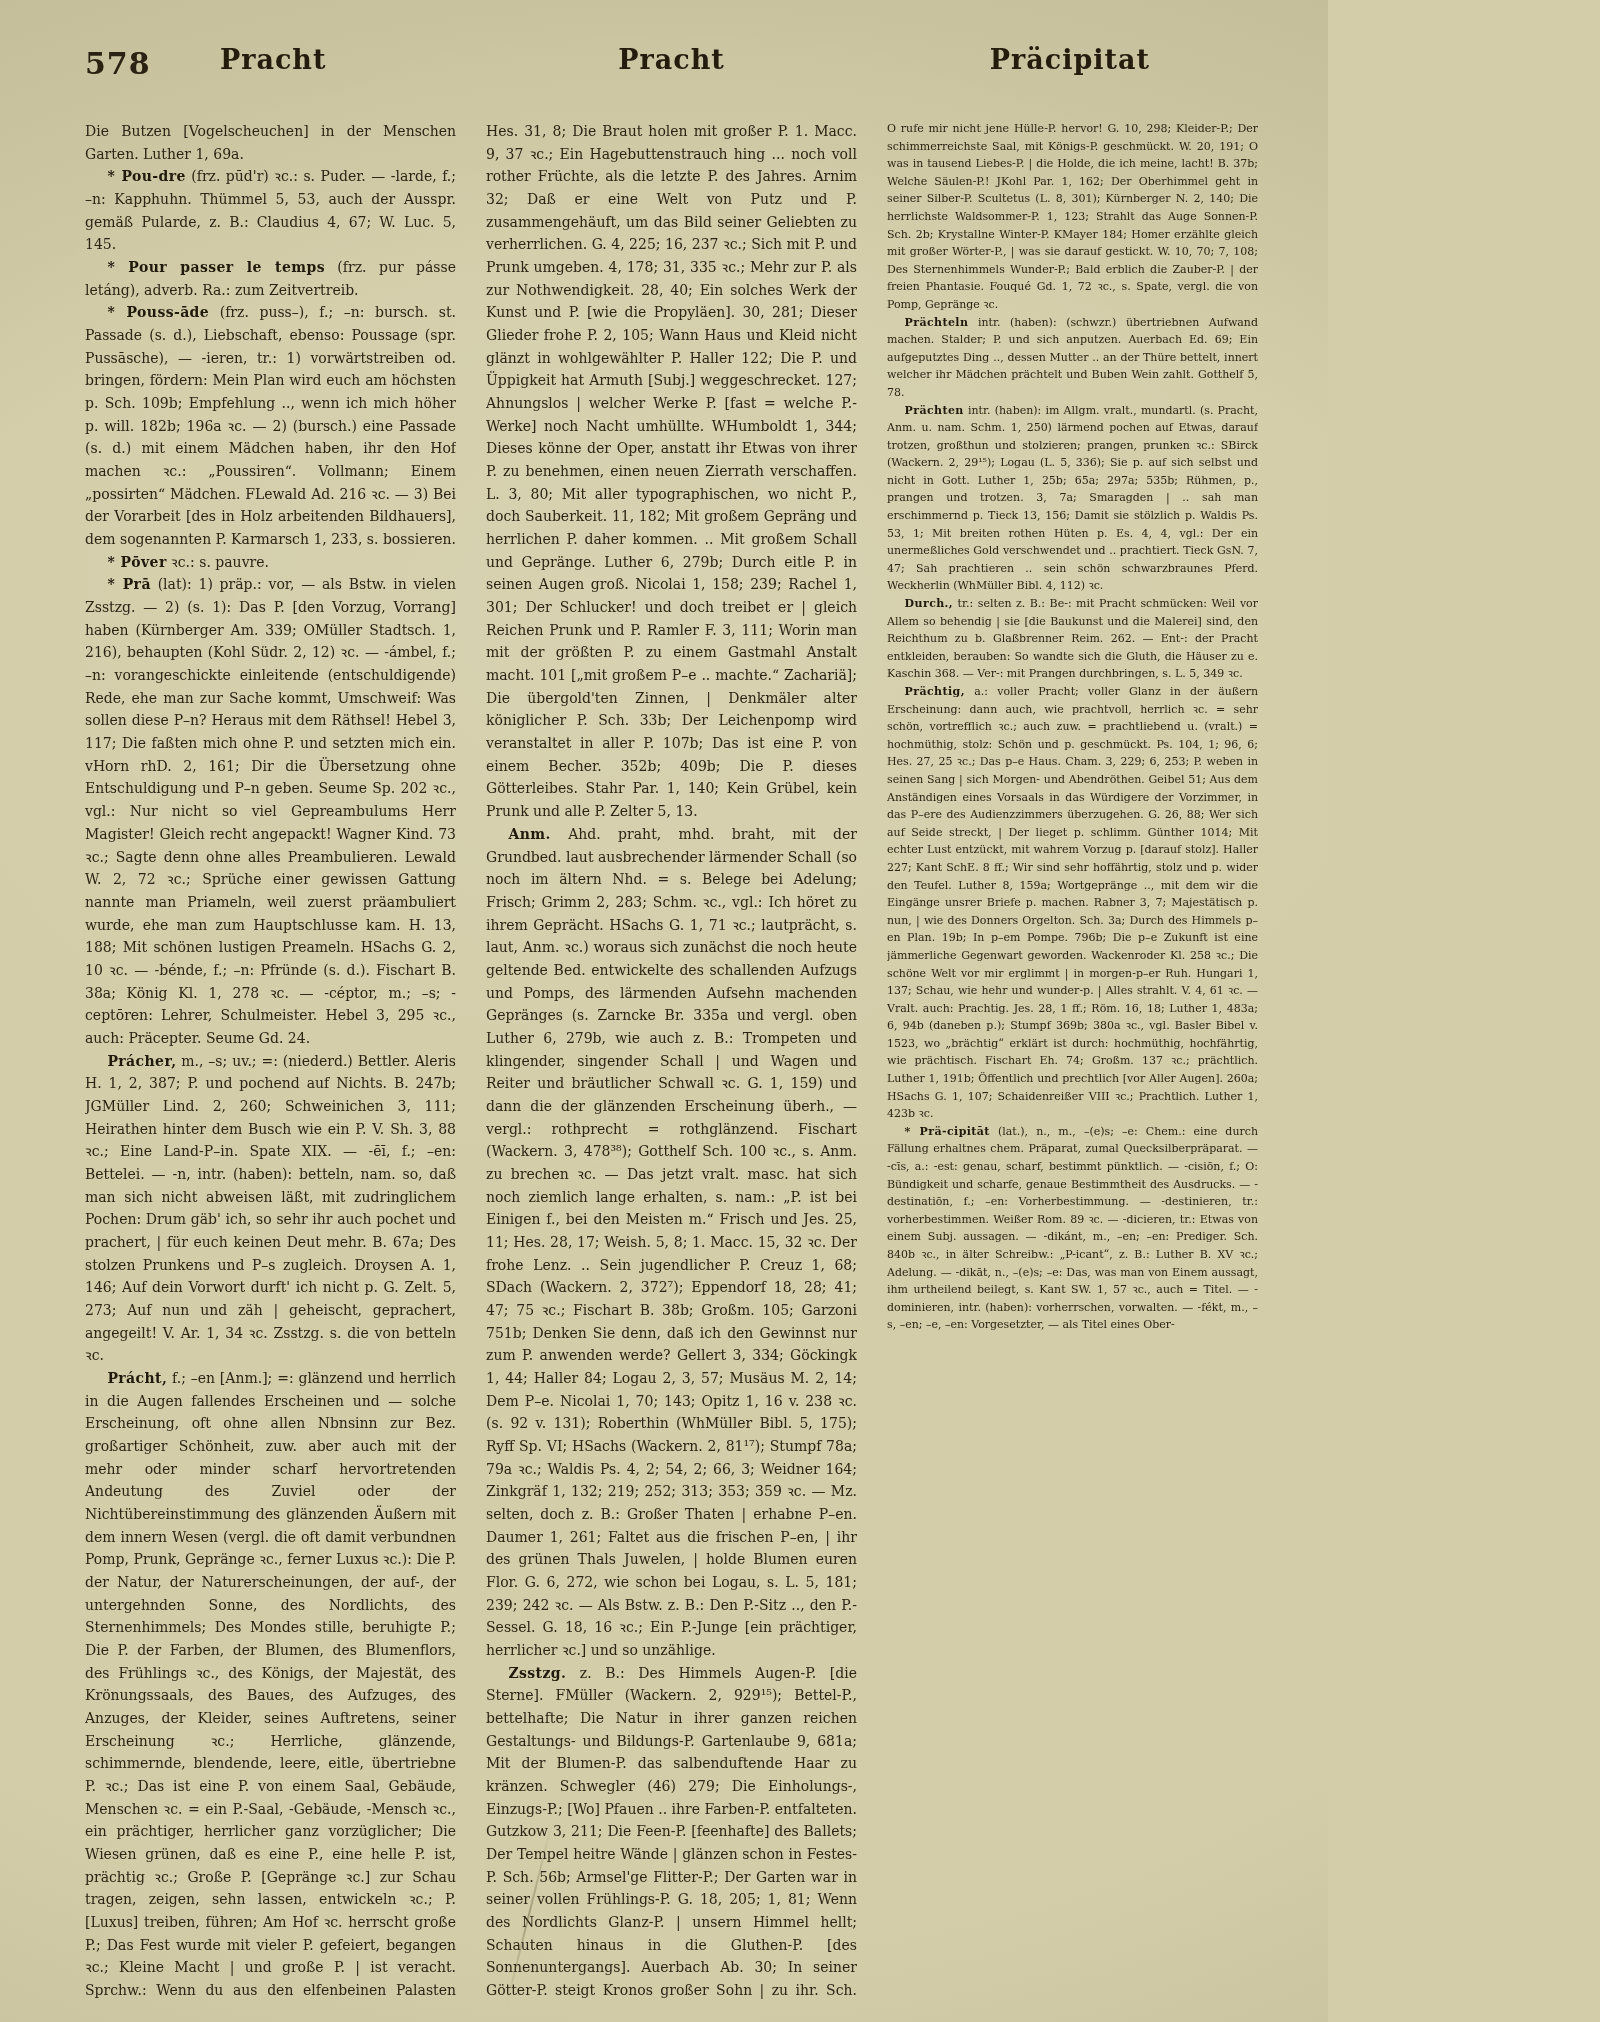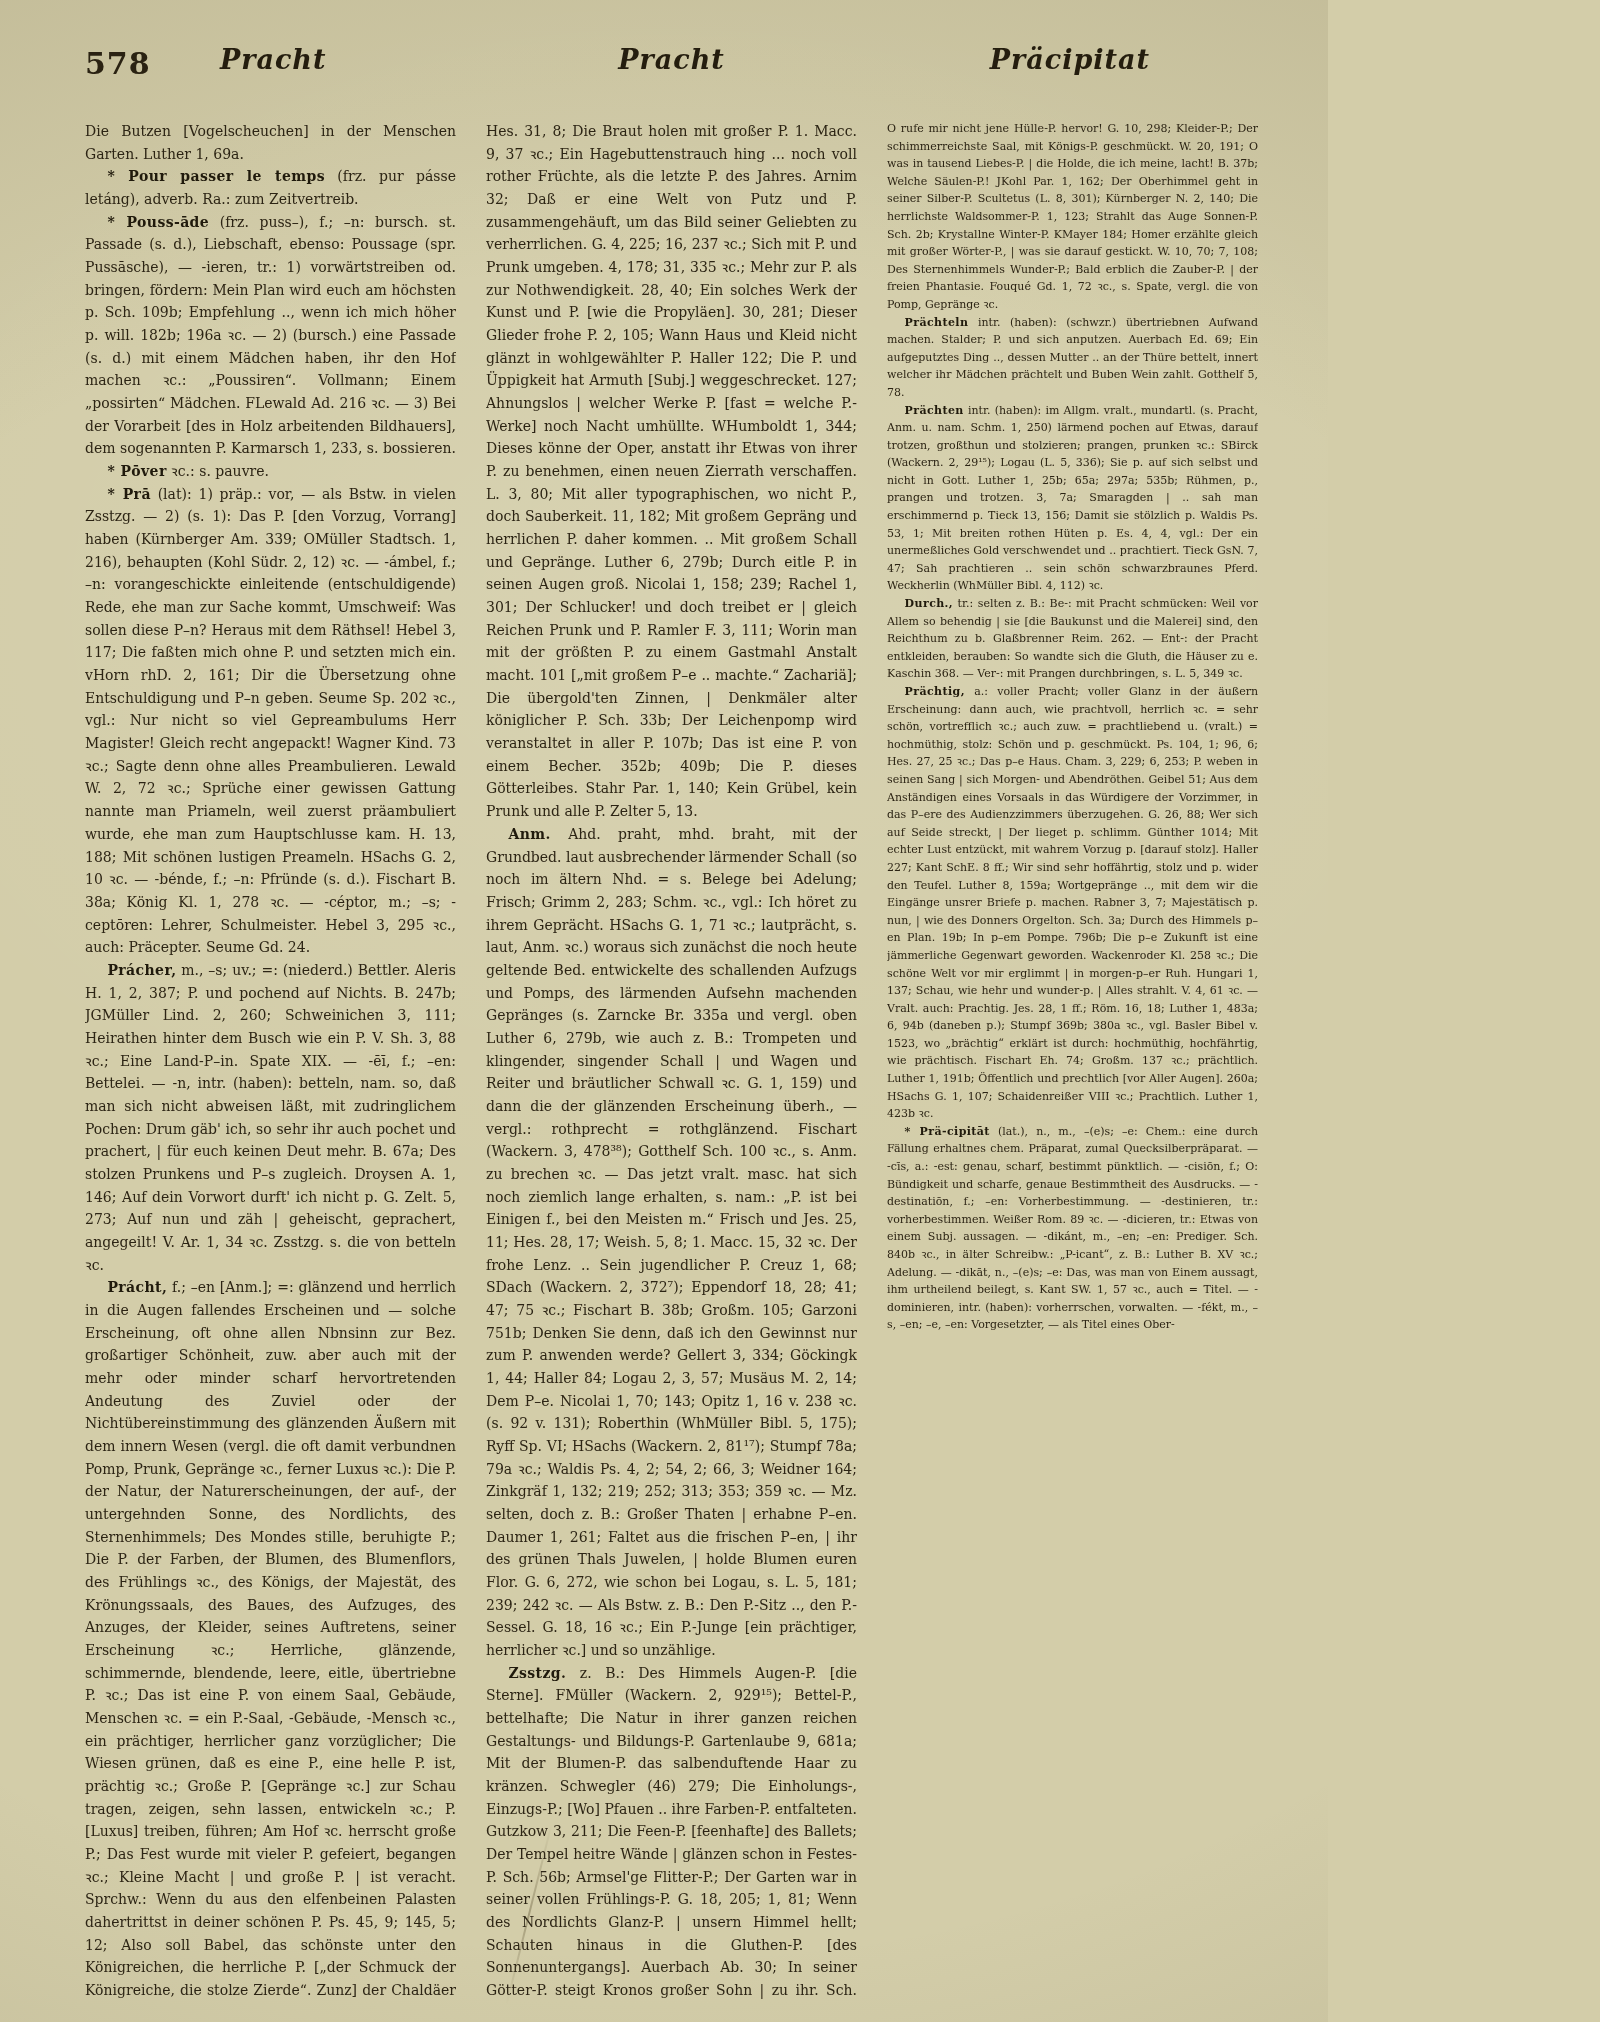--- a/index.html
+++ b/index.html
@@ -20,21 +20,21 @@
     box-sizing:border-box;
   }
   .header{
     position:absolute;top:44px;left:85px;right:70px;height:44px;
   }
   .page-number{
     position:absolute;left:0;top:2px;
     font-size:30px;font-weight:bold;letter-spacing:1px;color:#2a2212;
   }
   .head-row{
-    display:flex;gap:22px;margin-left:0;font-style:italic;
+    display:flex;gap:22px;margin-left:0;
   }
   .head-cell{
     width:461px;text-align:center;
     font-size:27px;font-weight:bold;letter-spacing:1px;color:#241d0e;
   }
   .columns{
     position:absolute;top:120px;left:85px;right:70px;height:1884px;
     display:flex;gap:30px;overflow:hidden;
   }
   .col{
@@ -65,20 +65,21 @@
       <div class="head-cell">Pracht</div>
       <div class="head-cell">Pracht</div>
       <div class="head-cell">Präcipitat</div>
     </div>
   </div>
 
   <div class="columns">
 
     <div class="col">
       <p class="para noindent"><span>Die Butzen [Vogelscheuchen] in der Menschen Garten. Luther 1, 69a.</span></p>
+      <p class="para"><b class="lead">* Pou-dre</b><span> (frz. pūd'r) ꝛc.: s. Puder. — -larde, f.; –n: Kapphuhn. Thümmel 5, 53, auch der Ausspr. gemäß Pularde, z. B.: Claudius 4, 67; W. Luc. 5, 145.</span></p>
       <p class="para"><b class="lead">* Pour passer le temps</b><span> (frz. pur pásse letáng), adverb. Ra.: zum Zeitvertreib.</span></p>
       <p class="para"><b class="lead">* Pouss-āde</b><span> (frz. puss–), f.; –n: bursch. st. Passade (s. d.), Liebschaft, ebenso: Poussage (spr. Pussāsche), — -ieren, tr.: 1) vorwärtstreiben od. bringen, fördern: Mein Plan wird euch am höchsten p. Sch. 109b; Empfehlung .., wenn ich mich höher p. will. 182b; 196a ꝛc. — 2) (bursch.) eine Passade (s. d.) mit einem Mädchen haben, ihr den Hof machen ꝛc.: „Poussiren“. Vollmann; Einem „possirten“ Mädchen. FLewald Ad. 216 ꝛc. — 3) Bei der Vorarbeit [des in Holz arbeitenden Bildhauers], dem sogenannten P. Karmarsch 1, 233, s. bossieren.</span></p>
       <p class="para"><b class="lead">* Pōver</b><span> ꝛc.: s. pauvre.</span></p>
       <p class="para"><b class="lead">* Prā</b><span> (lat): 1) präp.: vor, — als Bstw. in vielen Zsstzg. — 2) (s. 1): Das P. [den Vorzug, Vorrang] haben (Kürnberger Am. 339; OMüller Stadtsch. 1, 216), behaupten (Kohl Südr. 2, 12) ꝛc. — -ámbel, f.; –n: vorangeschickte einleitende (entschuldigende) Rede, ehe man zur Sache kommt, Umschweif: Was sollen diese P–n? Heraus mit dem Räthsel! Hebel 3, 117; Die faßten mich ohne P. und setzten mich ein. vHorn rhD. 2, 161; Dir die Übersetzung ohne Entschuldigung und P–n geben. Seume Sp. 202 ꝛc., vgl.: Nur nicht so viel Gepreambulums Herr Magister! Gleich recht angepackt! Wagner Kind. 73 ꝛc.; Sagte denn ohne alles Preambulieren. Lewald W. 2, 72 ꝛc.; Sprüche einer gewissen Gattung nannte man Priameln, weil zuerst präambuliert wurde, ehe man zum Hauptschlusse kam. H. 13, 188; Mit schönen lustigen Preameln. HSachs G. 2, 10 ꝛc. — -bénde, f.; –n: Pfründe (s. d.). Fischart B. 38a; König Kl. 1, 278 ꝛc. — -céptor, m.; –s; -ceptōren: Lehrer, Schulmeister. Hebel 3, 295 ꝛc., auch: Präcepter. Seume Gd. 24.</span></p>
       <p class="para"><b class="lead">Prácher,</b><span> m., –s; uv.; =: (niederd.) Bettler. Aleris H. 1, 2, 387; P. und pochend auf Nichts. B. 247b; JGMüller Lind. 2, 260; Schweinichen 3, 111; Heirathen hinter dem Busch wie ein P. V. Sh. 3, 88 ꝛc.; Eine Land-P–in. Spate XIX. — -ēī, f.; –en: Bettelei. — -n, intr. (haben): betteln, nam. so, daß man sich nicht abweisen läßt, mit zudringlichem Pochen: Drum gäb' ich, so sehr ihr auch pochet und prachert, | für euch keinen Deut mehr. B. 67a; Des stolzen Prunkens und P–s zugleich. Droysen A. 1, 146; Auf dein Vorwort durft' ich nicht p. G. Zelt. 5, 273; Auf nun und zäh | geheischt, geprachert, angegeilt! V. Ar. 1, 34 ꝛc. Zsstzg. s. die von betteln ꝛc.</span></p>
       <p class="para"><b class="lead">Prácht,</b><span> f.; –en [Anm.]; =: glänzend und herrlich in die Augen fallendes Erscheinen und — solche Erscheinung, oft ohne allen Nbnsinn zur Bez. großartiger Schönheit, zuw. aber auch mit der mehr oder minder scharf hervortretenden Andeutung des Zuviel oder der Nichtübereinstimmung des glänzenden Äußern mit dem innern Wesen (vergl. die oft damit verbundnen Pomp, Prunk, Gepränge ꝛc., ferner Luxus ꝛc.): Die P. der Natur, der Naturerscheinungen, der auf-, der untergehnden Sonne, des Nordlichts, des Sternenhimmels; Des Mondes stille, beruhigte P.; Die P. der Farben, der Blumen, des Blumenflors, des Frühlings ꝛc., des Königs, der Majestät, des Krönungssaals, des Baues, des Aufzuges, des Anzuges, der Kleider, seines Auftretens, seiner Erscheinung ꝛc.; Herrliche, glänzende, schimmernde, blendende, leere, eitle, übertriebne P. ꝛc.; Das ist eine P. von einem Saal, Gebäude, Menschen ꝛc. = ein P.-Saal, -Gebäude, -Mensch ꝛc., ein prächtiger, herrlicher ganz vorzüglicher; Die Wiesen grünen, daß es eine P., eine helle P. ist, prächtig ꝛc.; Große P. [Gepränge ꝛc.] zur Schau tragen, zeigen, sehn lassen, entwickeln ꝛc.; P. [Luxus] treiben, führen; Am Hof ꝛc. herrscht große P.; Das Fest wurde mit vieler P. gefeiert, begangen ꝛc.; Kleine Macht | und große P. | ist veracht. Sprchw.: Wenn du aus den elfenbeinen Palasten dahertrittst in deiner schönen P. Ps. 45, 9; 145, 5; 12; Also soll Babel, das schönste unter den Königreichen, die herrliche P. [„der Schmuck der Königreiche, die stolze Zierde“. Zunz] der Chaldäer umgekehret werden. Jes. 13, 19; Will ich dich zur P. ewiglich machen. 60, 15; 10, 12; 14, 11; 23, 9; Wie groß meinst du denn, daß du [König] seiest mit deiner P. und Herrlichkeit?</span></p>
     </div>
 
     <div class="col">
       <p class="para noindent"><span>Hes. 31, 8; Die Braut holen mit großer P. 1. Macc. 9, 37 ꝛc.; Ein Hagebuttenstrauch hing ... noch voll rother Früchte, als die letzte P. des Jahres. Arnim 32; Daß er eine Welt von Putz und P. zusammengehäuft, um das Bild seiner Geliebten zu verherrlichen. G. 4, 225; 16, 237 ꝛc.; Sich mit P. und Prunk umgeben. 4, 178; 31, 335 ꝛc.; Mehr zur P. als zur Nothwendigkeit. 28, 40; Ein solches Werk der Kunst und P. [wie die Propyläen]. 30, 281; Dieser Glieder frohe P. 2, 105; Wann Haus und Kleid nicht glänzt in wohlgewählter P. Haller 122; Die P. und Üppigkeit hat Armuth [Subj.] weggeschrecket. 127; Ahnungslos | welcher Werke P. [fast = welche P.-Werke] noch Nacht umhüllte. WHumboldt 1, 344; Dieses könne der Oper, anstatt ihr Etwas von ihrer P. zu benehmen, einen neuen Zierrath verschaffen. L. 3, 80; Mit aller typographischen, wo nicht P., doch Sauberkeit. 11, 182; Mit großem Gepräng und herrlichen P. daher kommen. .. Mit großem Schall und Gepränge. Luther 6, 279b; Durch eitle P. in seinen Augen groß. Nicolai 1, 158; 239; Rachel 1, 301; Der Schlucker! und doch treibet er | gleich Reichen Prunk und P. Ramler F. 3, 111; Worin man mit der größten P. zu einem Gastmahl Anstalt macht. 101 [„mit großem P–e .. machte.“ Zachariä]; Die übergold'ten Zinnen, | Denkmäler alter königlicher P. Sch. 33b; Der Leichenpomp wird veranstaltet in aller P. 107b; Das ist eine P. von einem Becher. 352b; 409b; Die P. dieses Götterleibes. Stahr Par. 1, 140; Kein Grübel, kein Prunk und alle P. Zelter 5, 13.</span></p>

